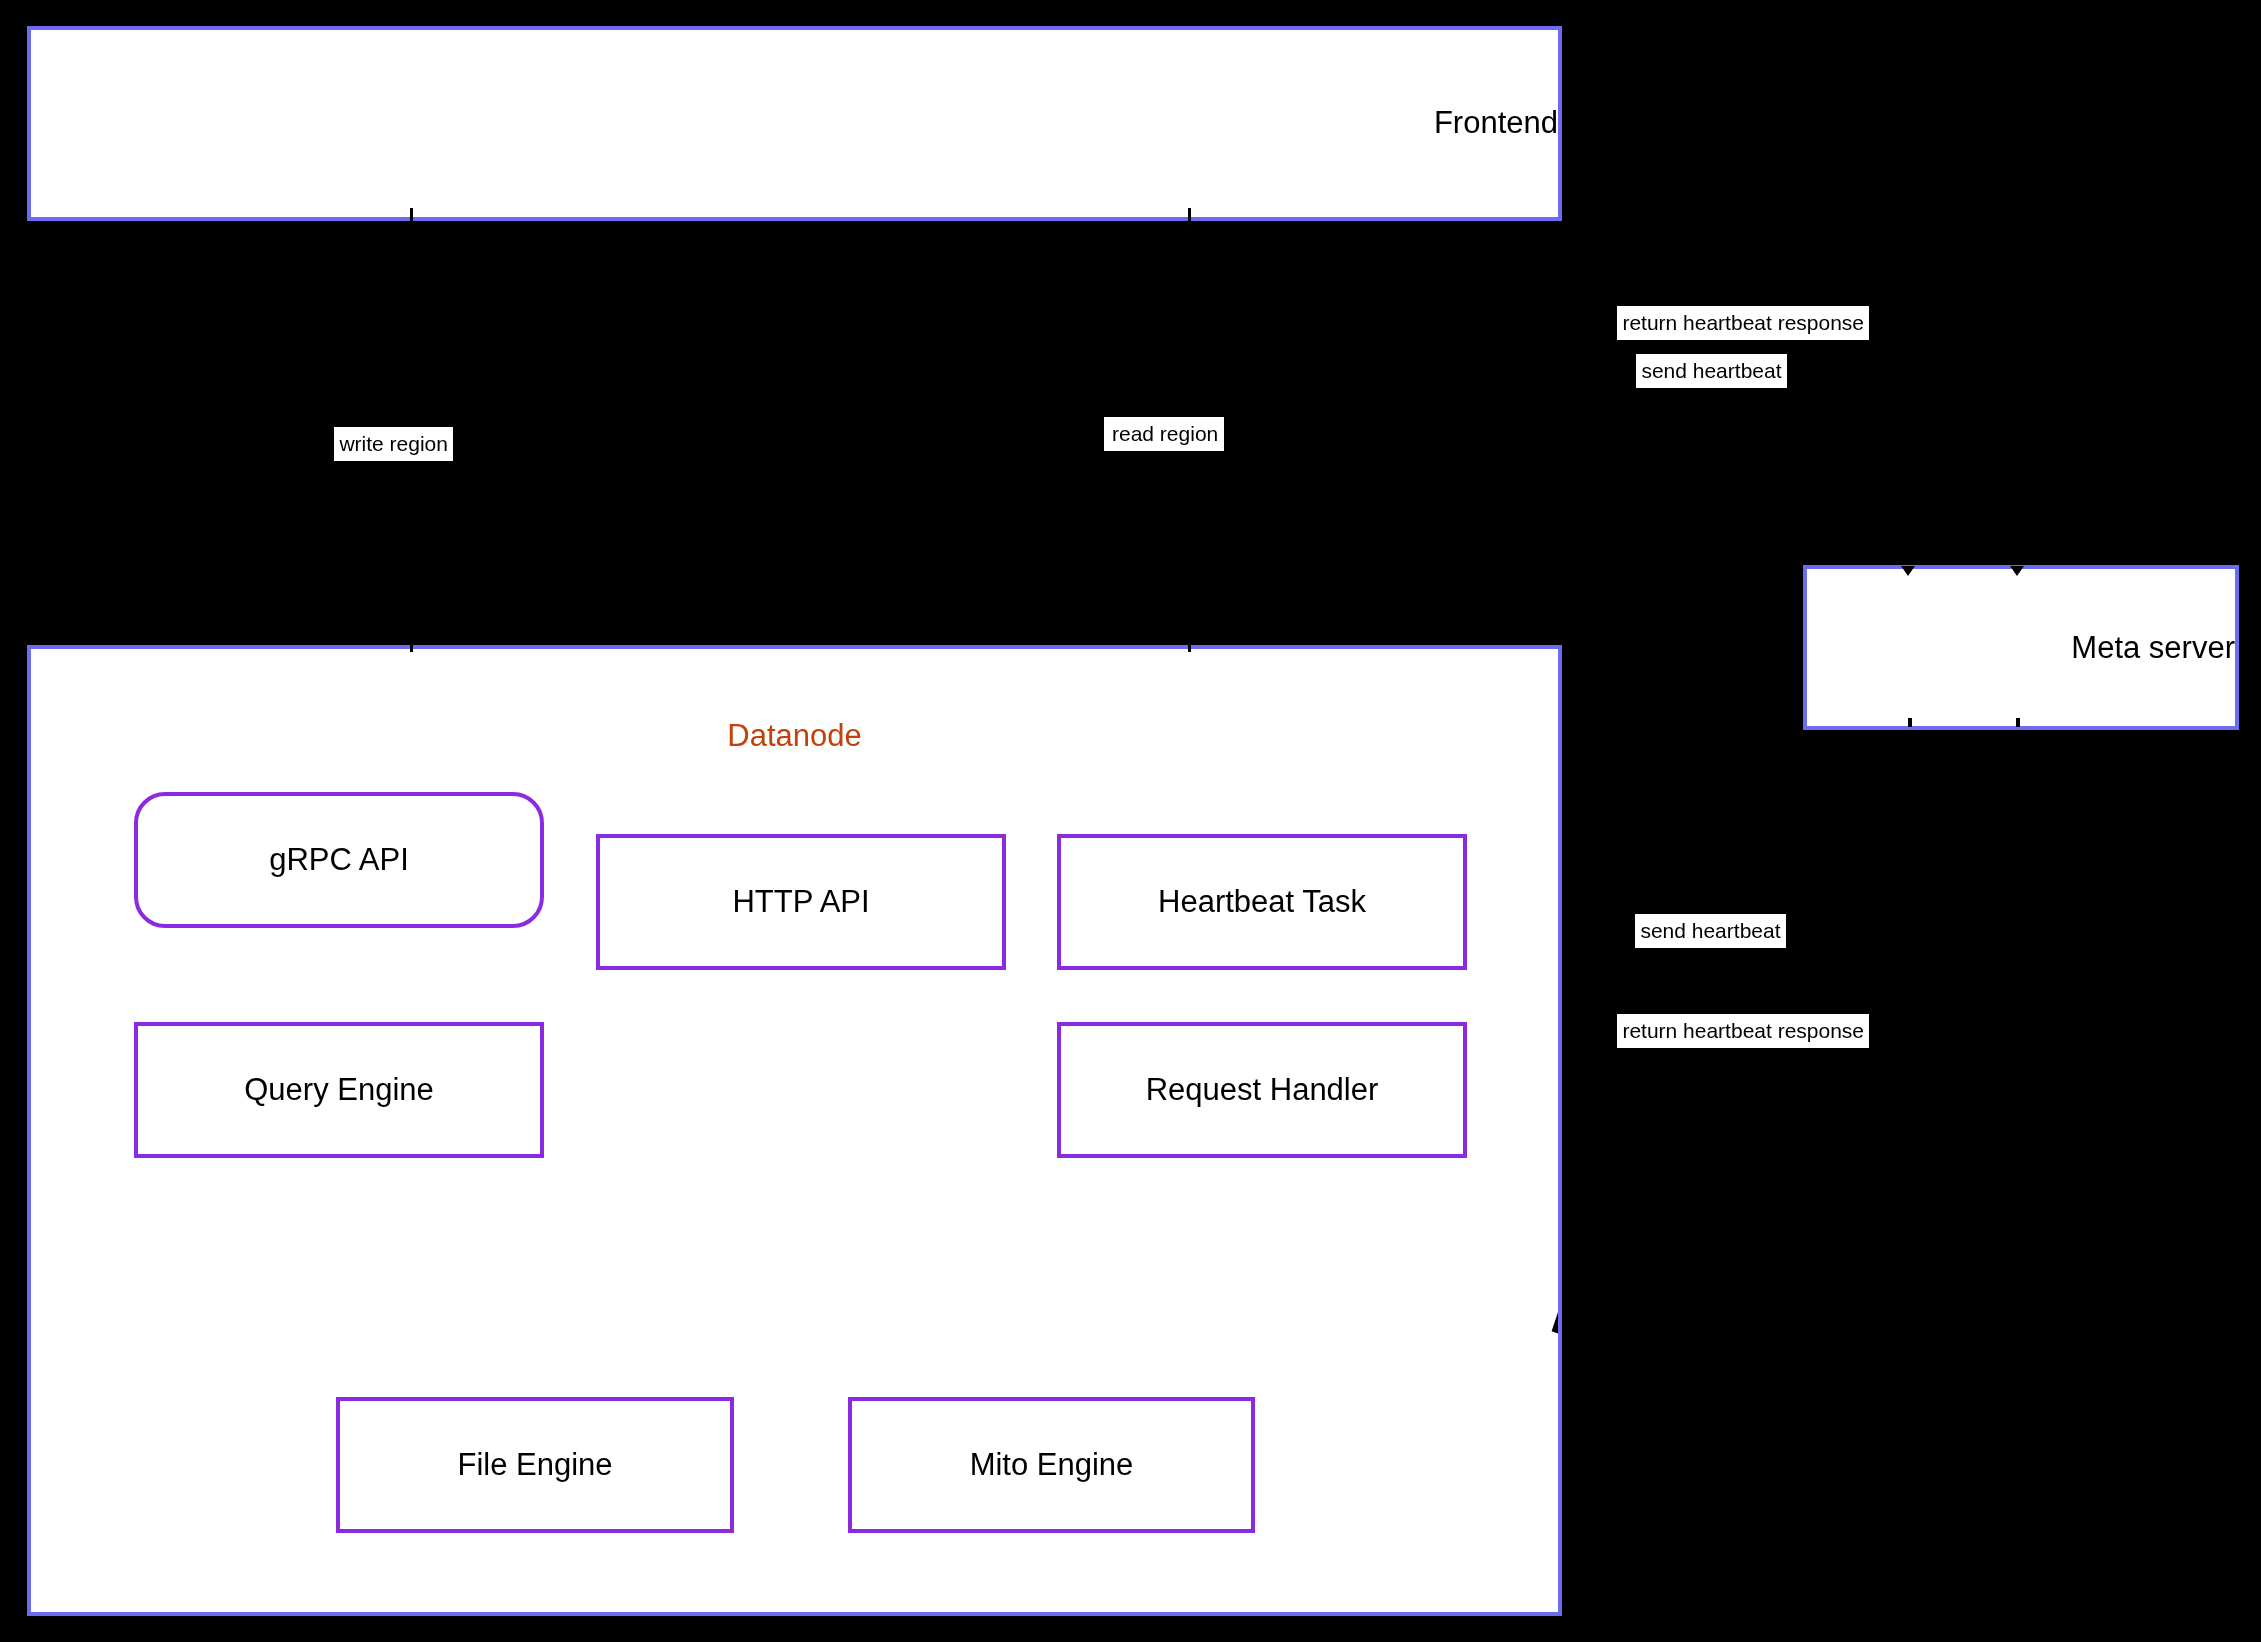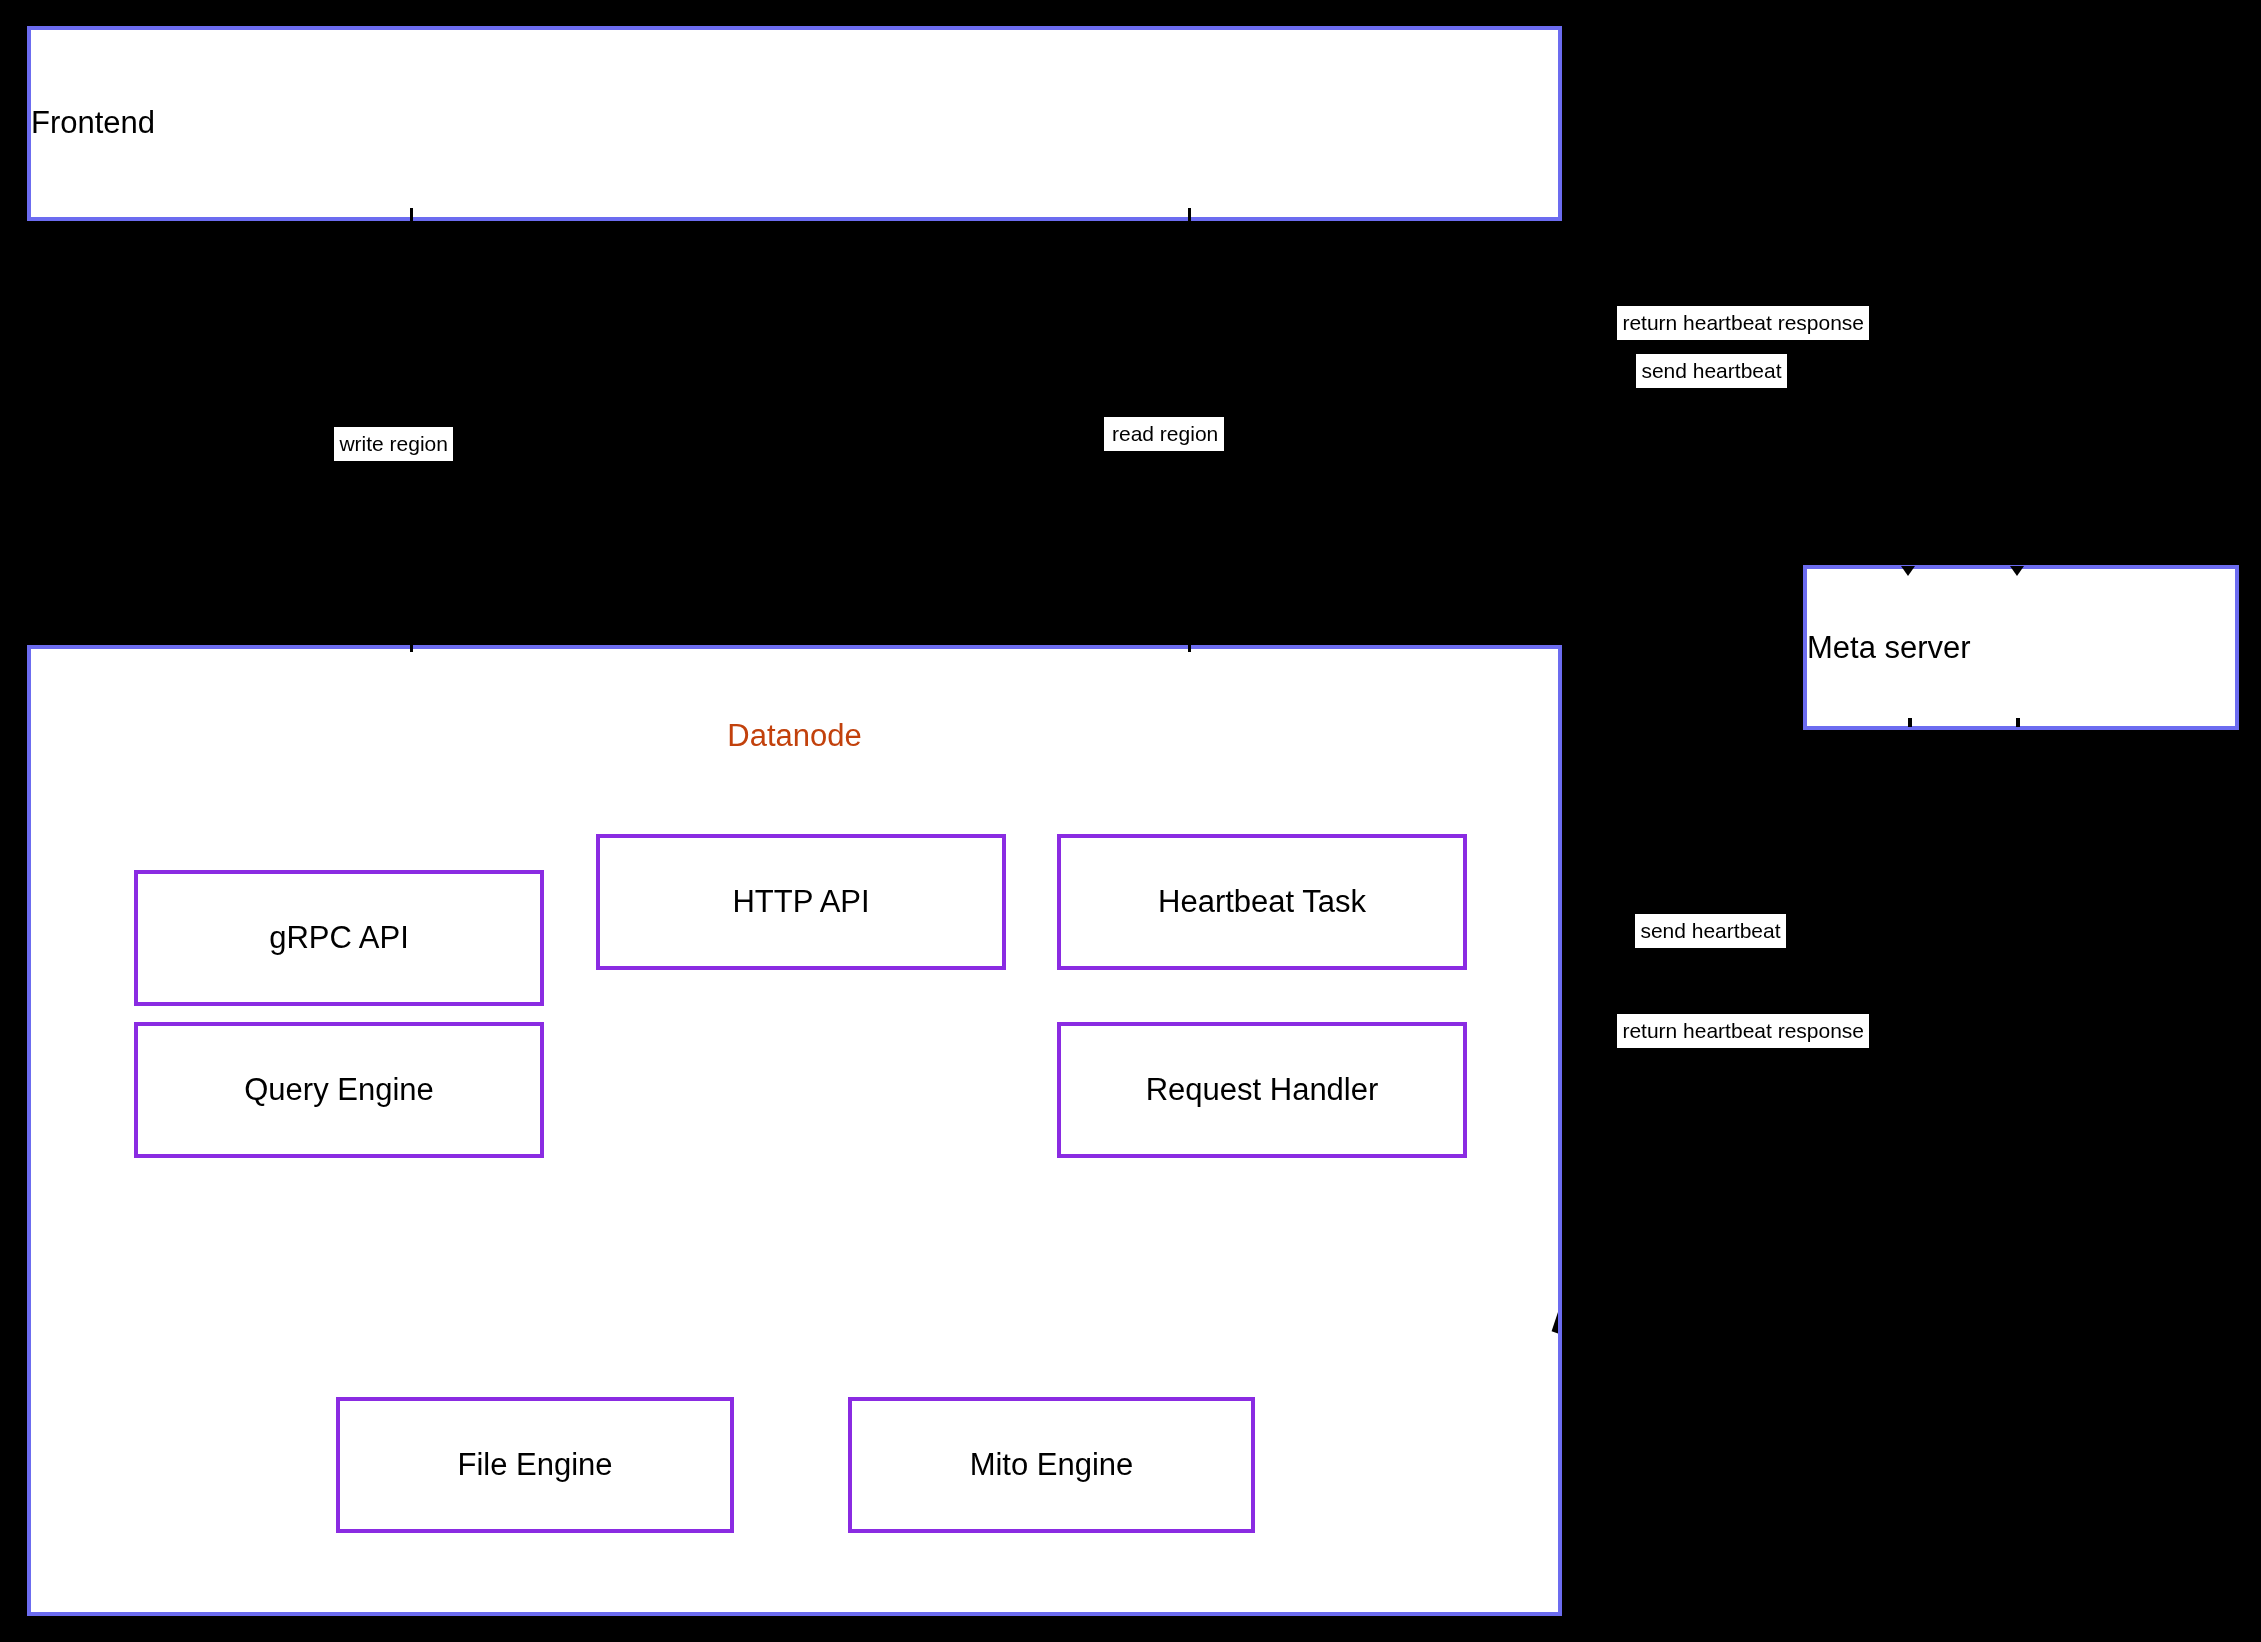--- a/index.html
+++ b/index.html
@@ -18,21 +18,21 @@
   }
 
   
   .node {
     position: absolute;
     background: #ffffff;
     border: 4px solid #6c6cf0;
     box-sizing: border-box;
     display: flex;
     align-items: center;
-    justify-content: flex-start;
+    justify-content: flex-end;
     font-size: 31px;
     color: #000000;
   }
   .frontend  { left: 27px;   top: 25.5px;  width: 1535px; height: 195px; }
   .datanode  { left: 27px;   top: 645px; width: 1535px; height: 971px; justify-content: flex-start; align-items: flex-start; }
   .meta      { left: 1803px; top: 565px; width: 436px;  height: 165px; }
 
   .datanode-title {
     position: absolute;
     left: 27px;
@@ -48,21 +48,21 @@
     position: absolute;
     background: #ffffff;
     border: 4px solid #8a2be2;
     box-sizing: border-box;
     display: flex;
     align-items: center;
     justify-content: center;
     font-size: 31px;
     color: #000000;
   }
-  .grpc       { left: 134px;  top: 870px; width: 410px; height: 136px; }
+  .grpc       { left: 134px;  top: 792px; width: 410px; height: 136px; border-radius: 31px; }
   .http       { left: 596px;  top: 834px; width: 410px; height: 136px; }
   .hbtask     { left: 1057px; top: 834px; width: 410px; height: 136px; }
   .query      { left: 134px;  top: 1022px; width: 410px; height: 136px; }
   .regionmgr  { left: 596px;  top: 1022px; width: 410px; height: 136px; }
   .reqhandler { left: 1057px; top: 1022px; width: 410px; height: 136px; }
   .tableapi   { left: 596px;  top: 1211px; width: 410px; height: 136px; }
   .fileengine { left: 336px;  top: 1397px; width: 398px; height: 136px; }
   .mitoengine { left: 848px; top: 1397px; width: 407px; height: 136px; }
 
   

